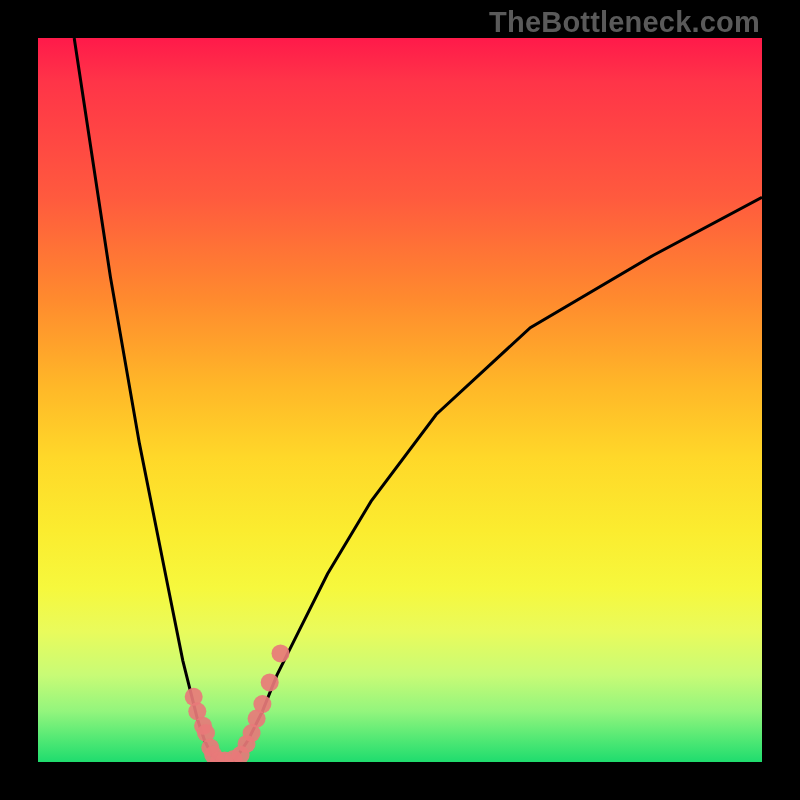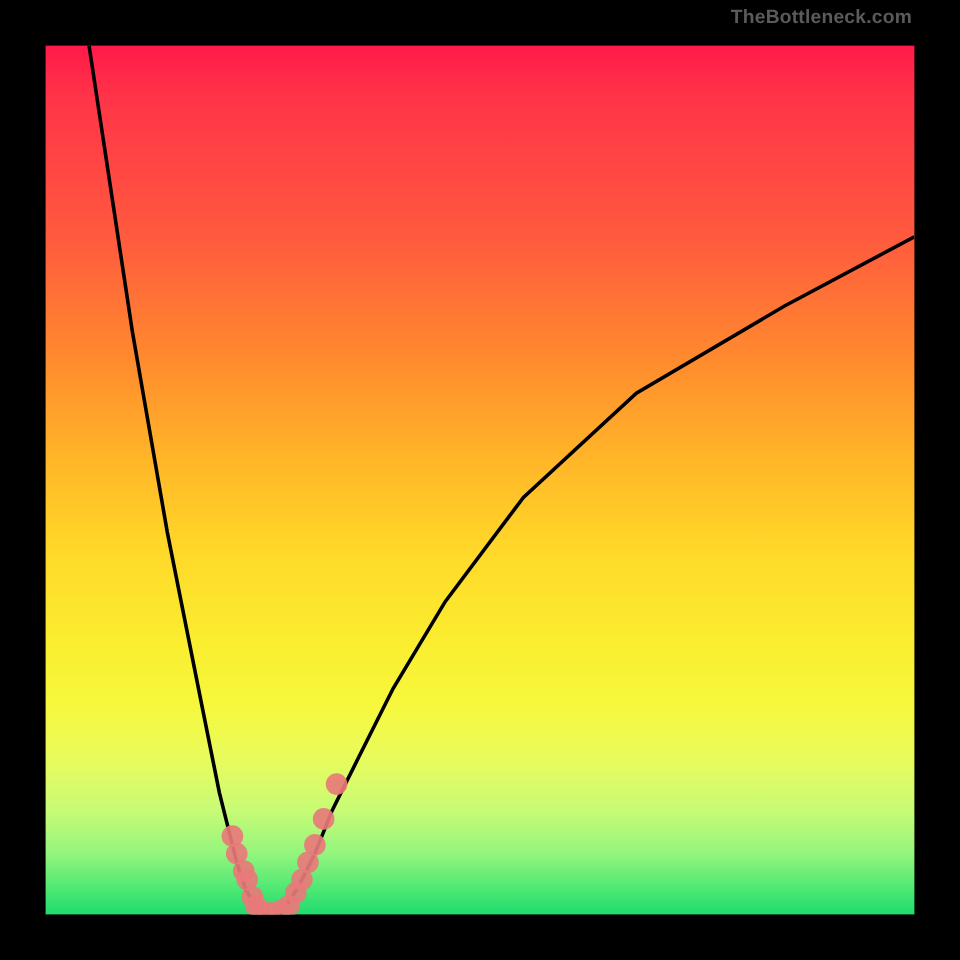--- a/index.html
+++ b/index.html
@@ -38,21 +38,21 @@
       #93f57d 93%,
       #4fe874 97%,
       #1fdc6e 100%
     );
   }
   .watermark {
     position: absolute;
     top: 6px;
     right: 40px;
     font-family: Arial, Helvetica, sans-serif;
-    font-size: 16px;
+    font-size: 29px;
     font-weight: 600;
     color: #6a6a6a;
     letter-spacing: 0.2px;
     opacity: 0.85;
     user-select: none;
   }
   svg.curves {
     position: absolute;
     left: 38px;
     top: 38px;

